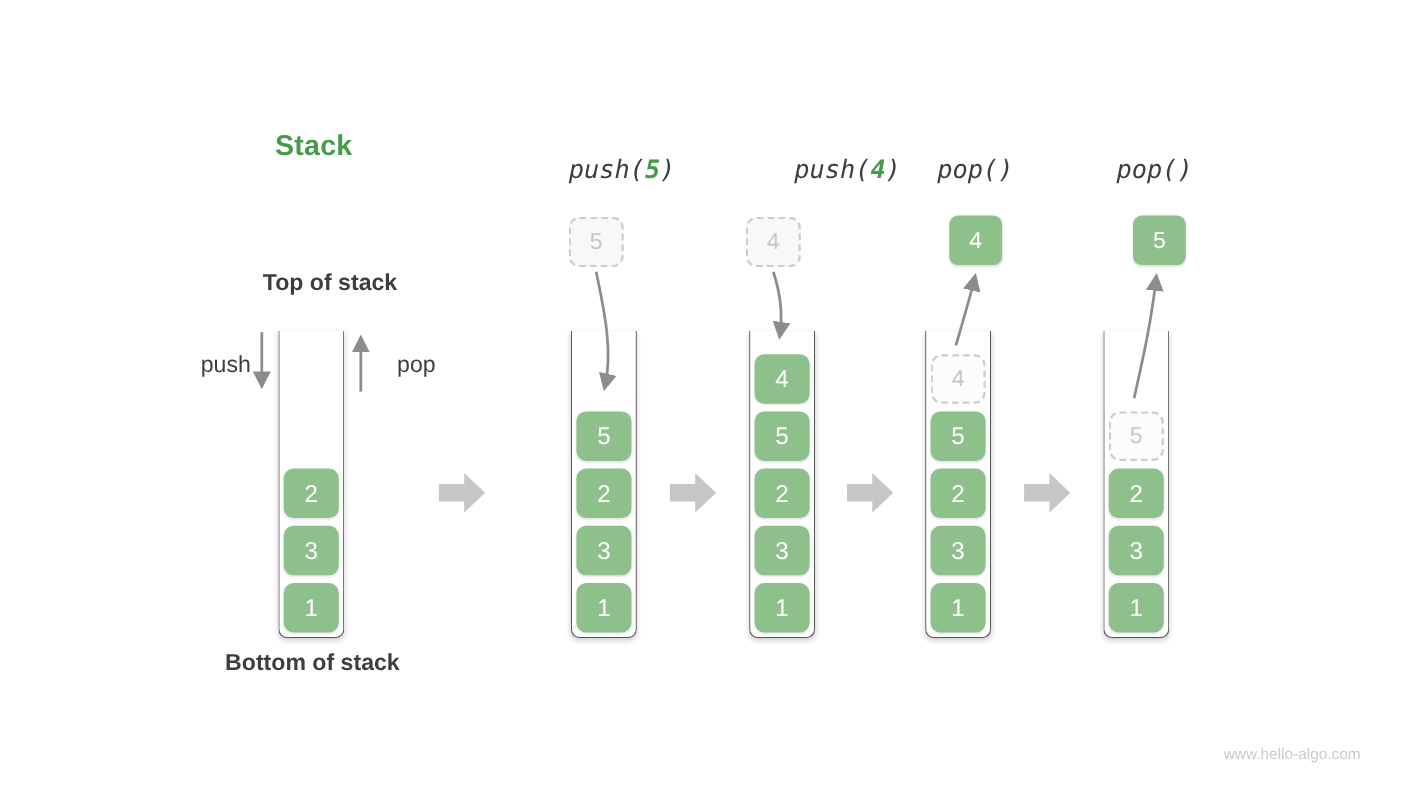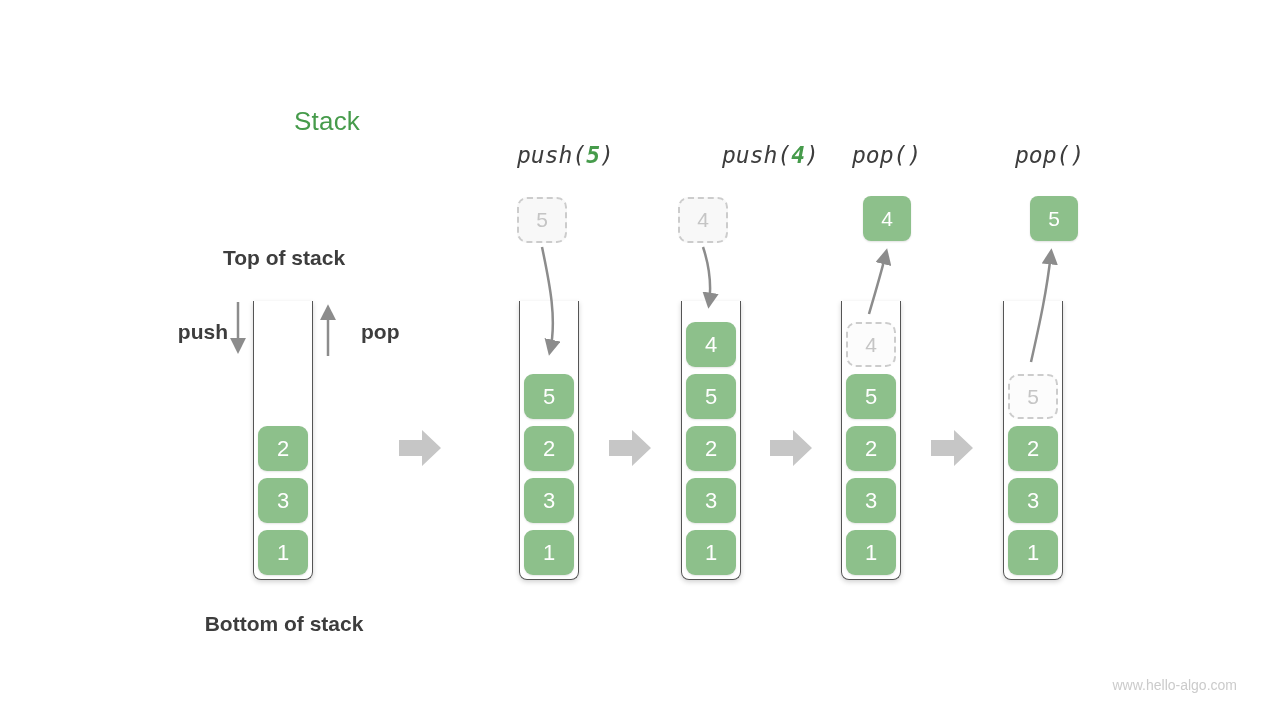--- a/index.html
+++ b/index.html
@@ -18,37 +18,36 @@
   #canvas {
     position: relative;
     width: 1280px; height: 720px;
     background: #ffffff;
     overflow: hidden;
     font-family: "Liberation Sans", sans-serif;
   }
   .abs { position: absolute; }
 
   .title {
-    left: 250px; top: 106px;
-    font-size: 26px; font-weight: normal;
+    left: 250px; top: 117px;
+    font-size: 26px; font-weight: bold;
     color: var(--accent-green);
     letter-spacing: 0.2px;
-    margin-left: 44px;
   }
   .side-label {
     font-size: 21px; font-weight: bold;
     color: var(--text-dark);
     transform: translateX(-50%);
     white-space: nowrap;
   }
-  .top-label { left: 284px; top: 246px; }
-  .bottom-label { left: 284px; top: 612px; }
+  .top-label { left: 300px; top: 246px; }
+  .bottom-label { left: 284px; top: 591px; }
 
   .pushpop-label {
-    font-size: 21px; font-weight: bold;
+    font-size: 21px; font-weight: normal;
     color: var(--text-dark);
     white-space: nowrap;
   }
   .push-label { left: 150px; top: 320px; width: 78px; text-align: right; }
   .pop-label  { left: 361px; top: 320px; }
 
   .op-label {
     top: 142px;
     font-family: "DejaVu Sans Mono", "Liberation Mono", monospace;
     font-size: 23px;

